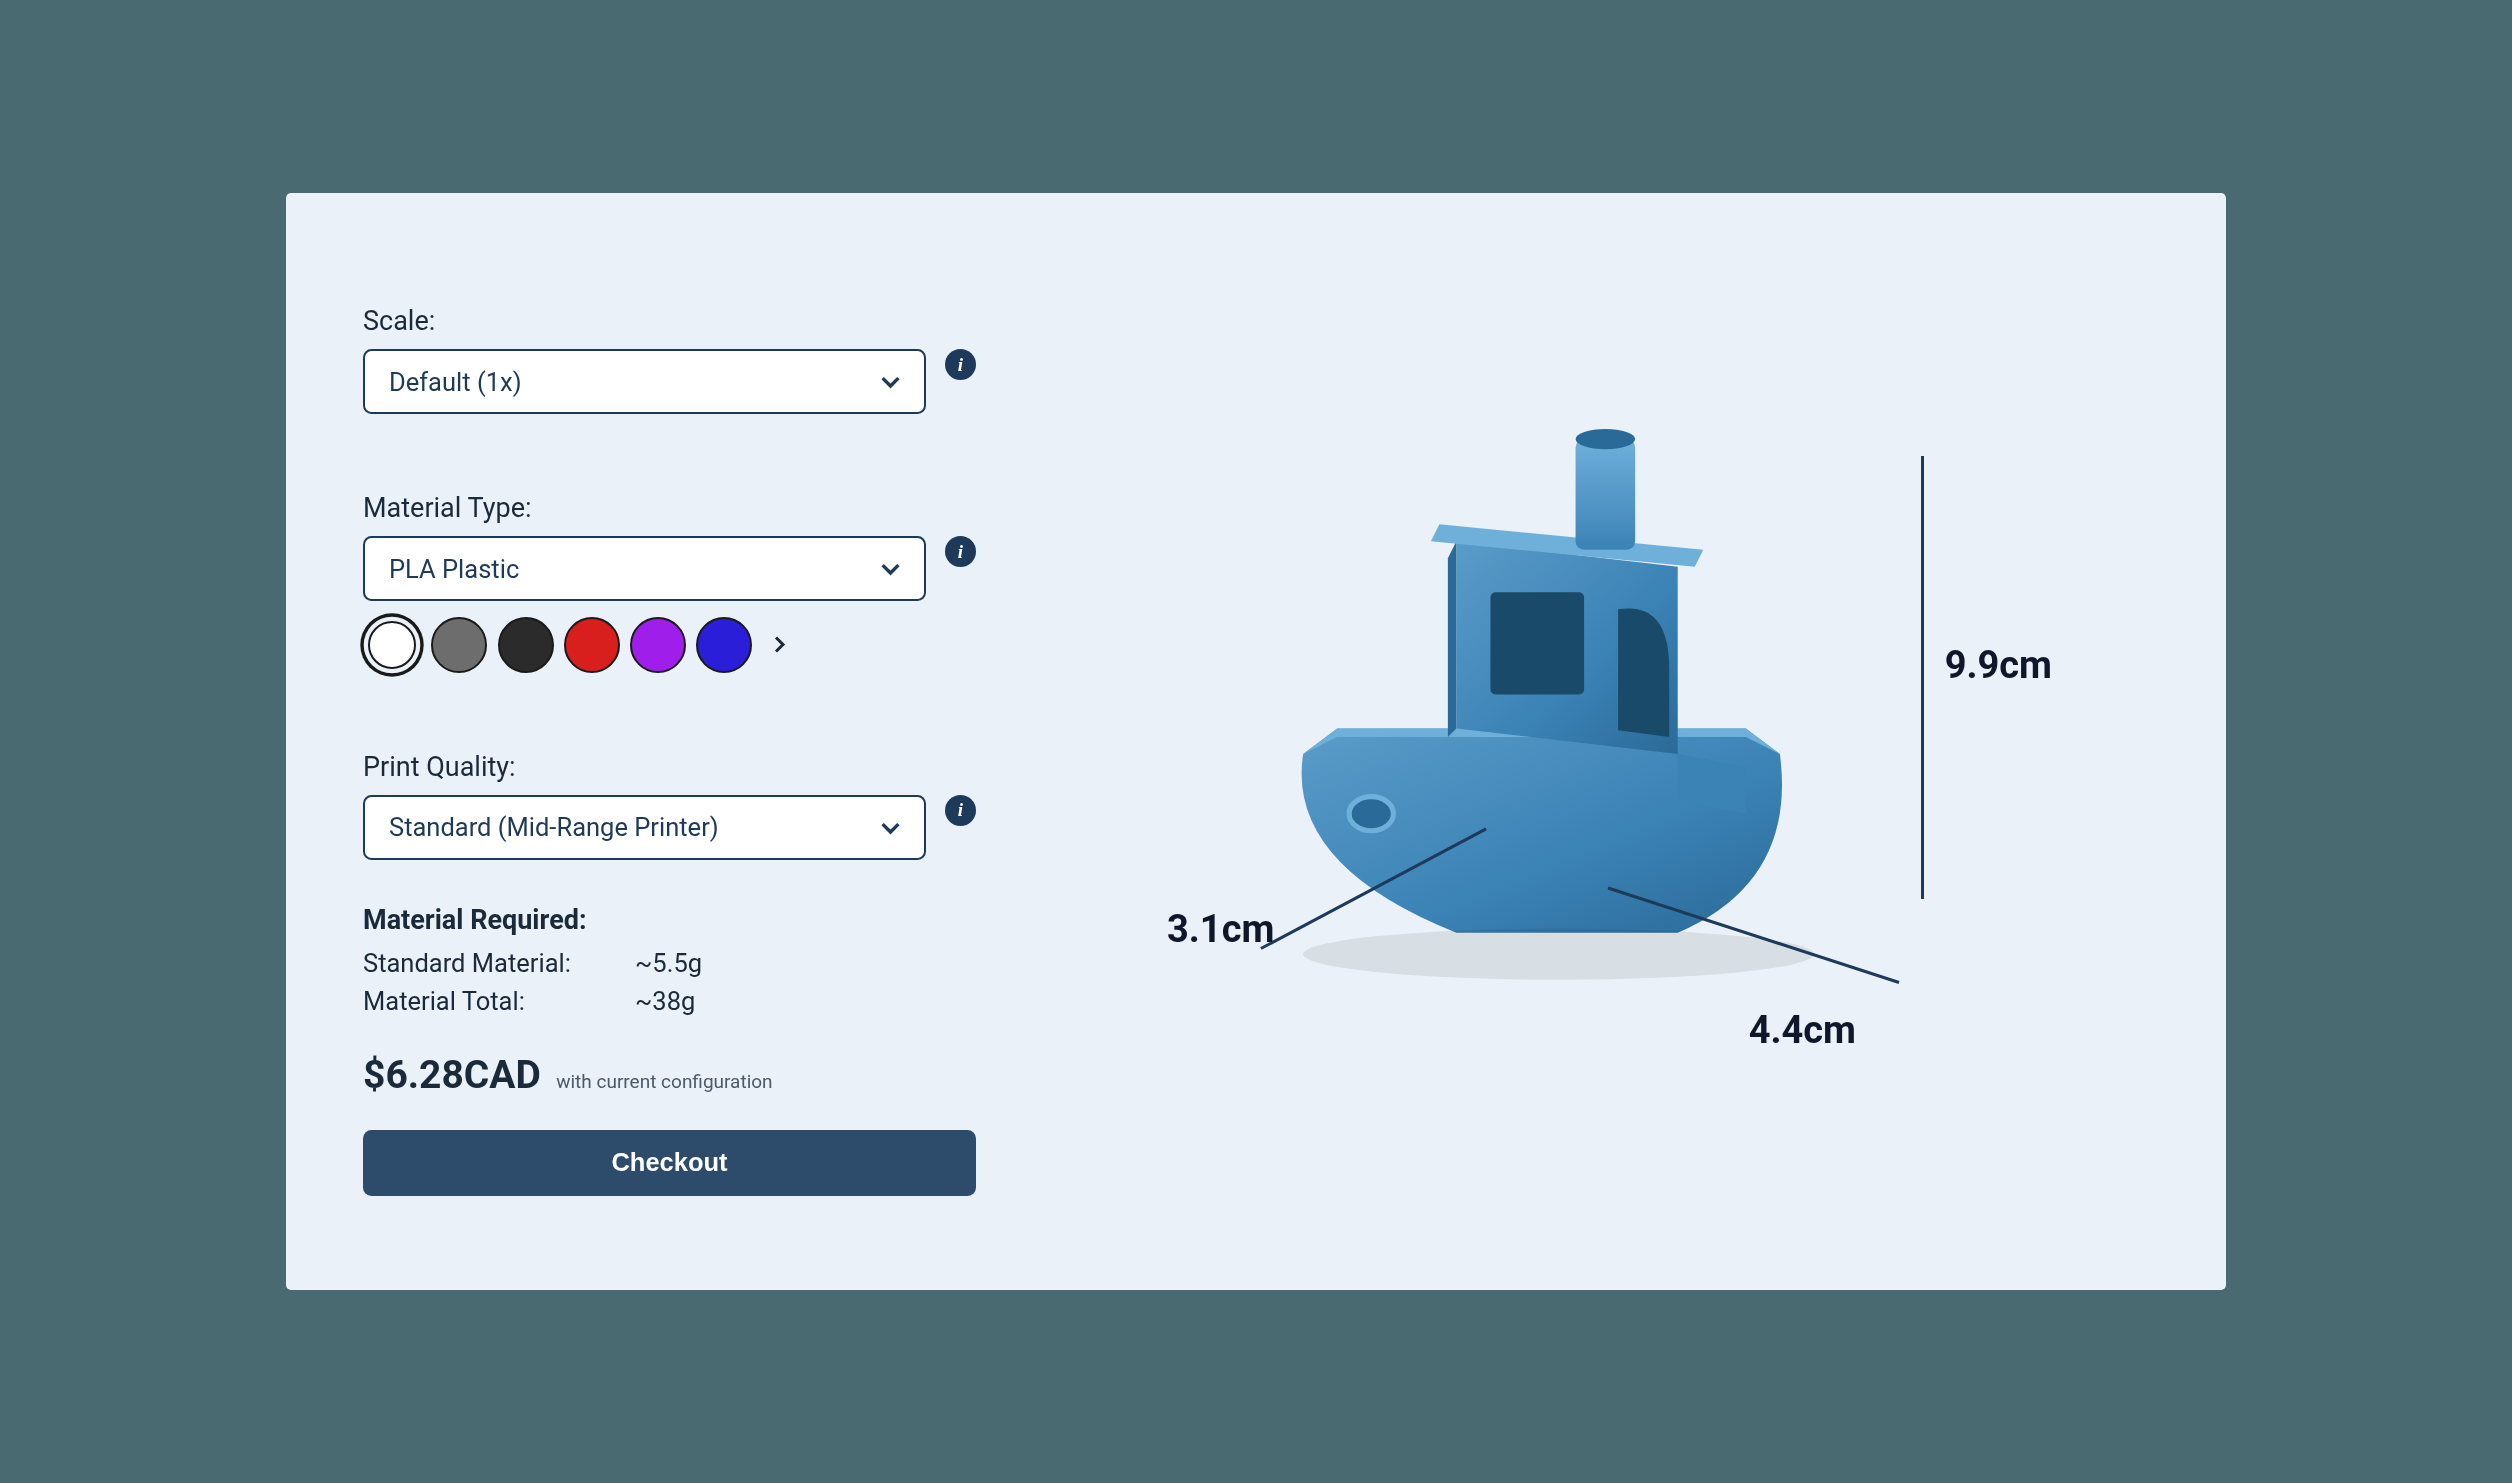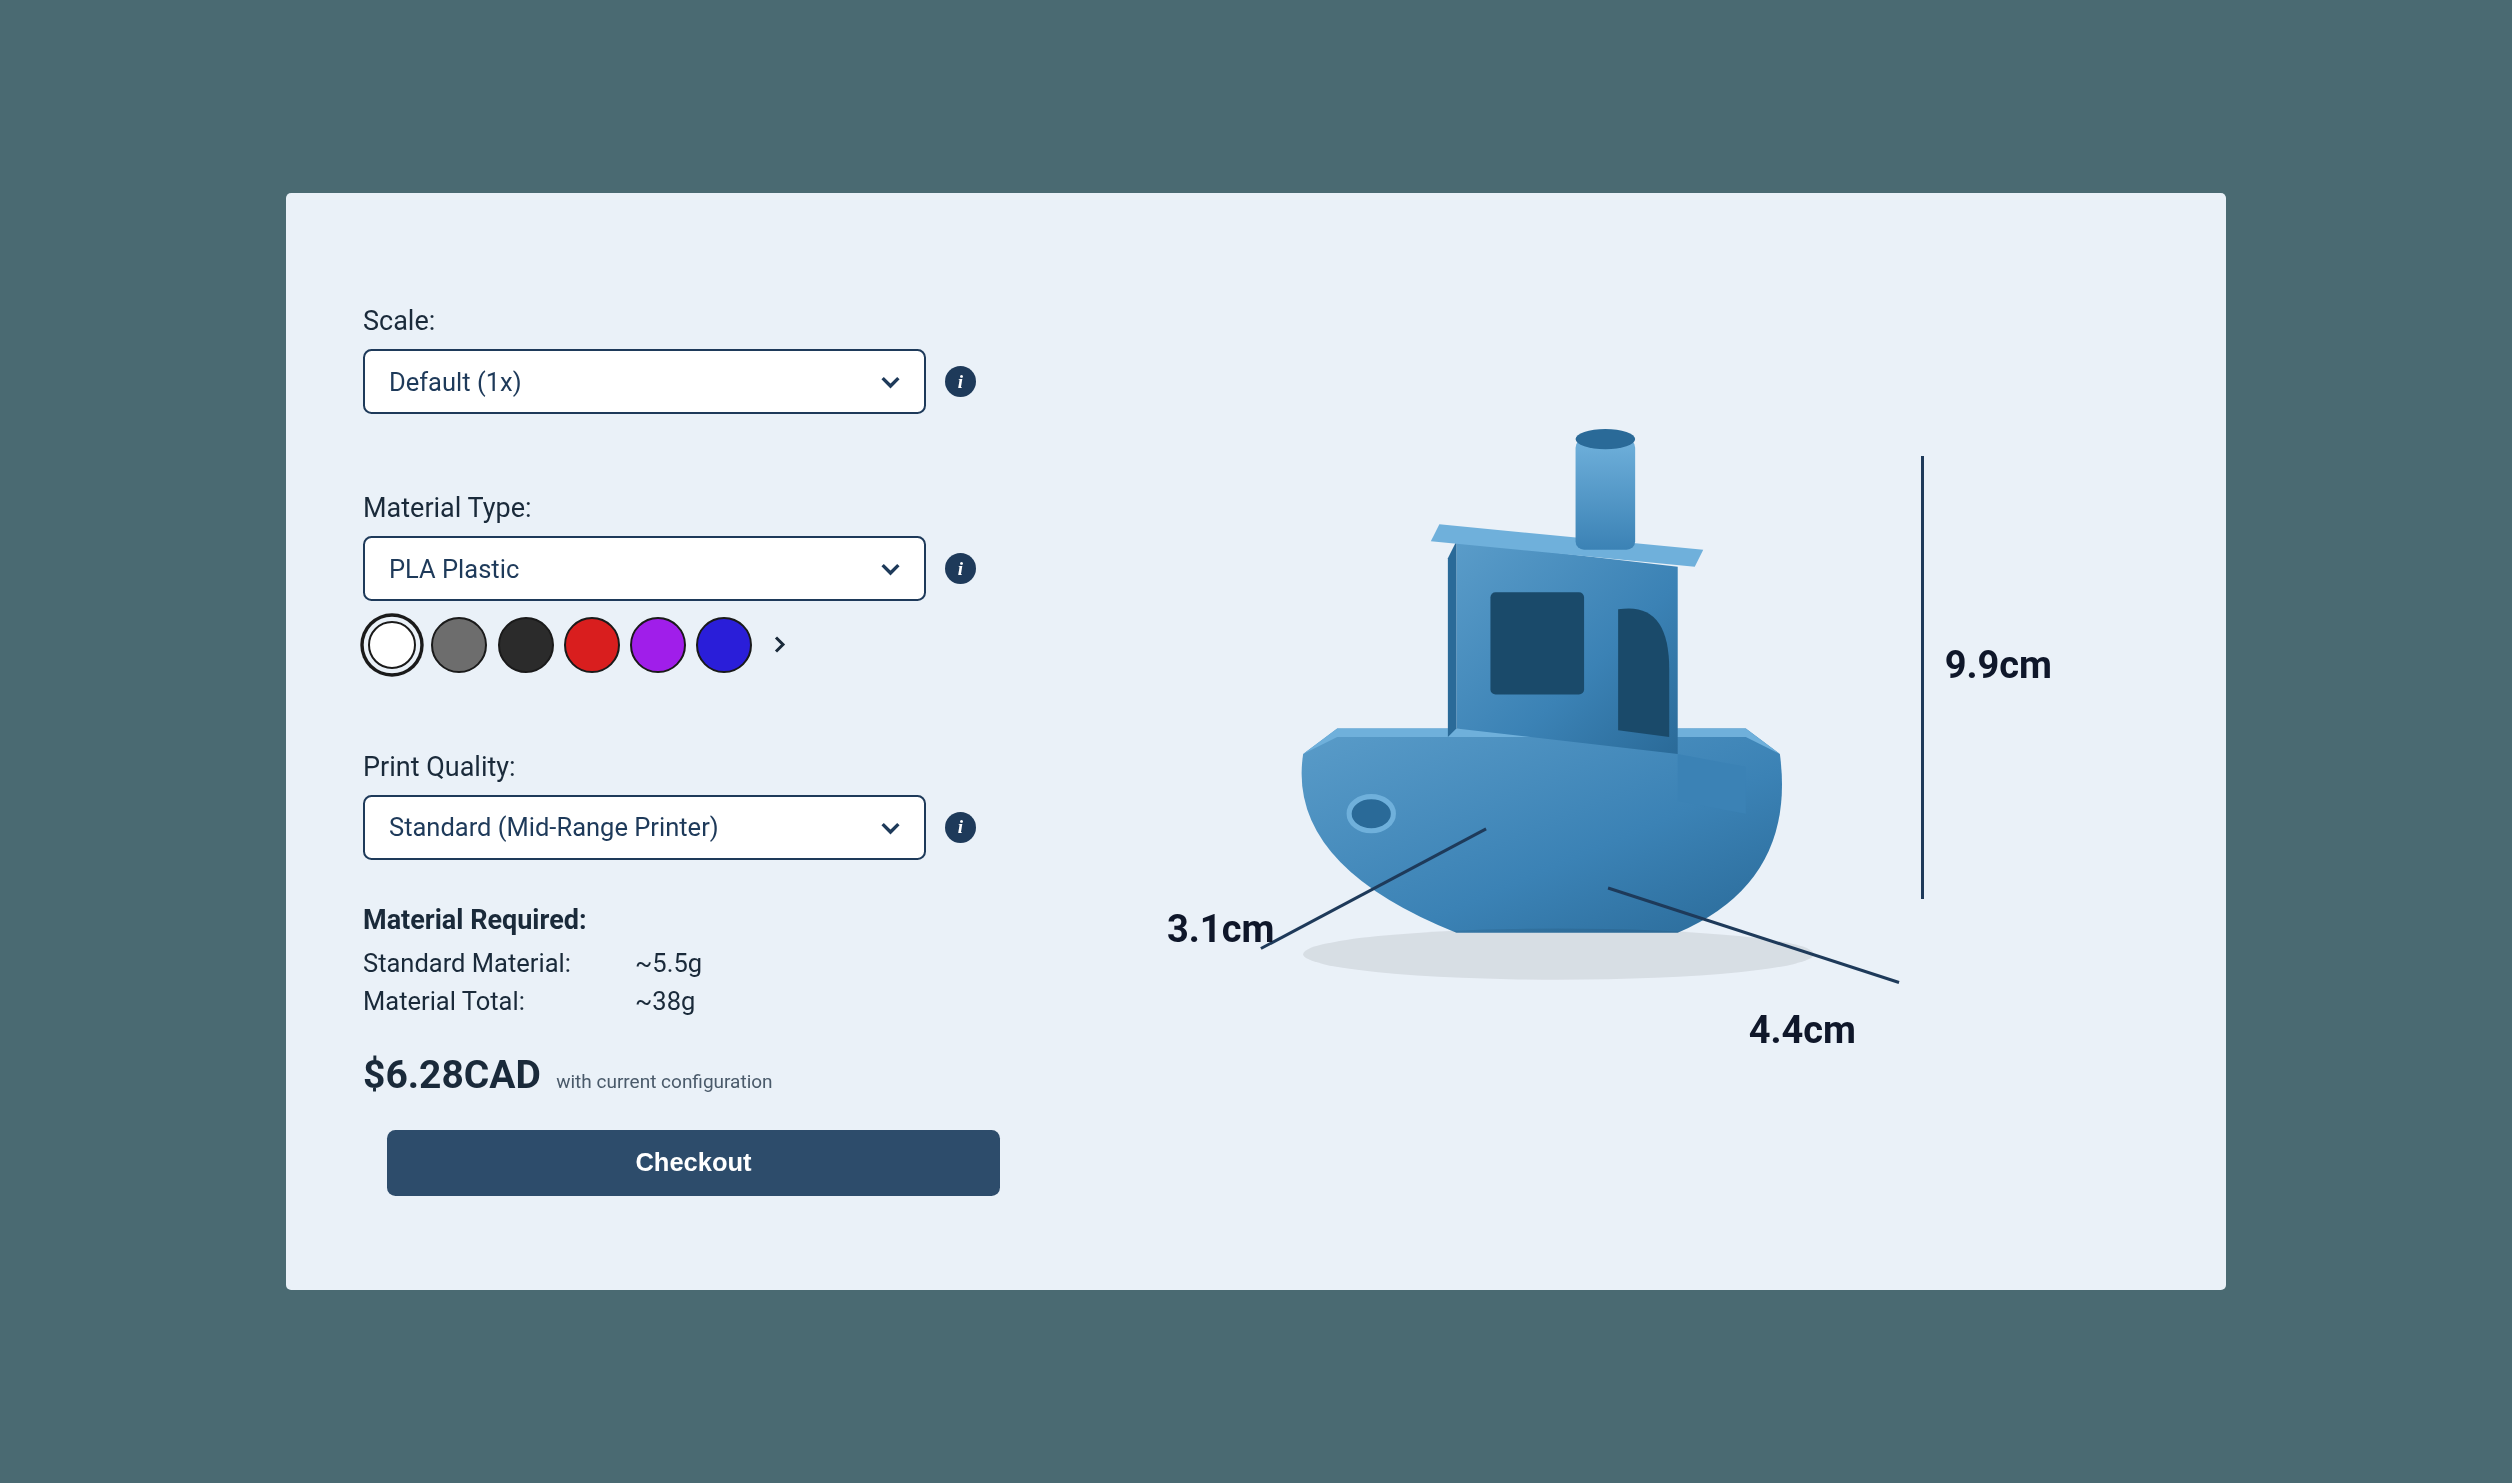--- a/index.html
+++ b/index.html
@@ -30,21 +30,21 @@
   .field-group { margin-bottom: 34px; }
   .field-label {
     font-size: 27px;
     font-weight: 400;
     color: #1a2a3a;
     margin-bottom: 12px;
     margin-top: 44px;
   }
   .select-row {
     display: flex;
-    align-items: center;
+    align-items: flex-start;
     gap: 19px;
   }
   .select-box {
     flex: 1;
     background: #fff;
     border: 2.6px solid #1e3a5a;
     border-radius: 8.5px;
     height: 65px;
     display: flex;
     align-items: center;
@@ -139,21 +139,20 @@
   .checkout-btn {
     background: #2d4c6b;
     color: #fff;
     border: none;
     border-radius: 8.5px;
     height: 66px;
     font-size: 25.5px;
     font-weight: 600;
     cursor: pointer;
     width: 100%;
-    margin-left: 24px;
   }
 
   .preview-panel {
     flex: 1;
     position: relative;
     display: flex;
     align-items: center;
     justify-content: center;
   }
   .preview-stage {

